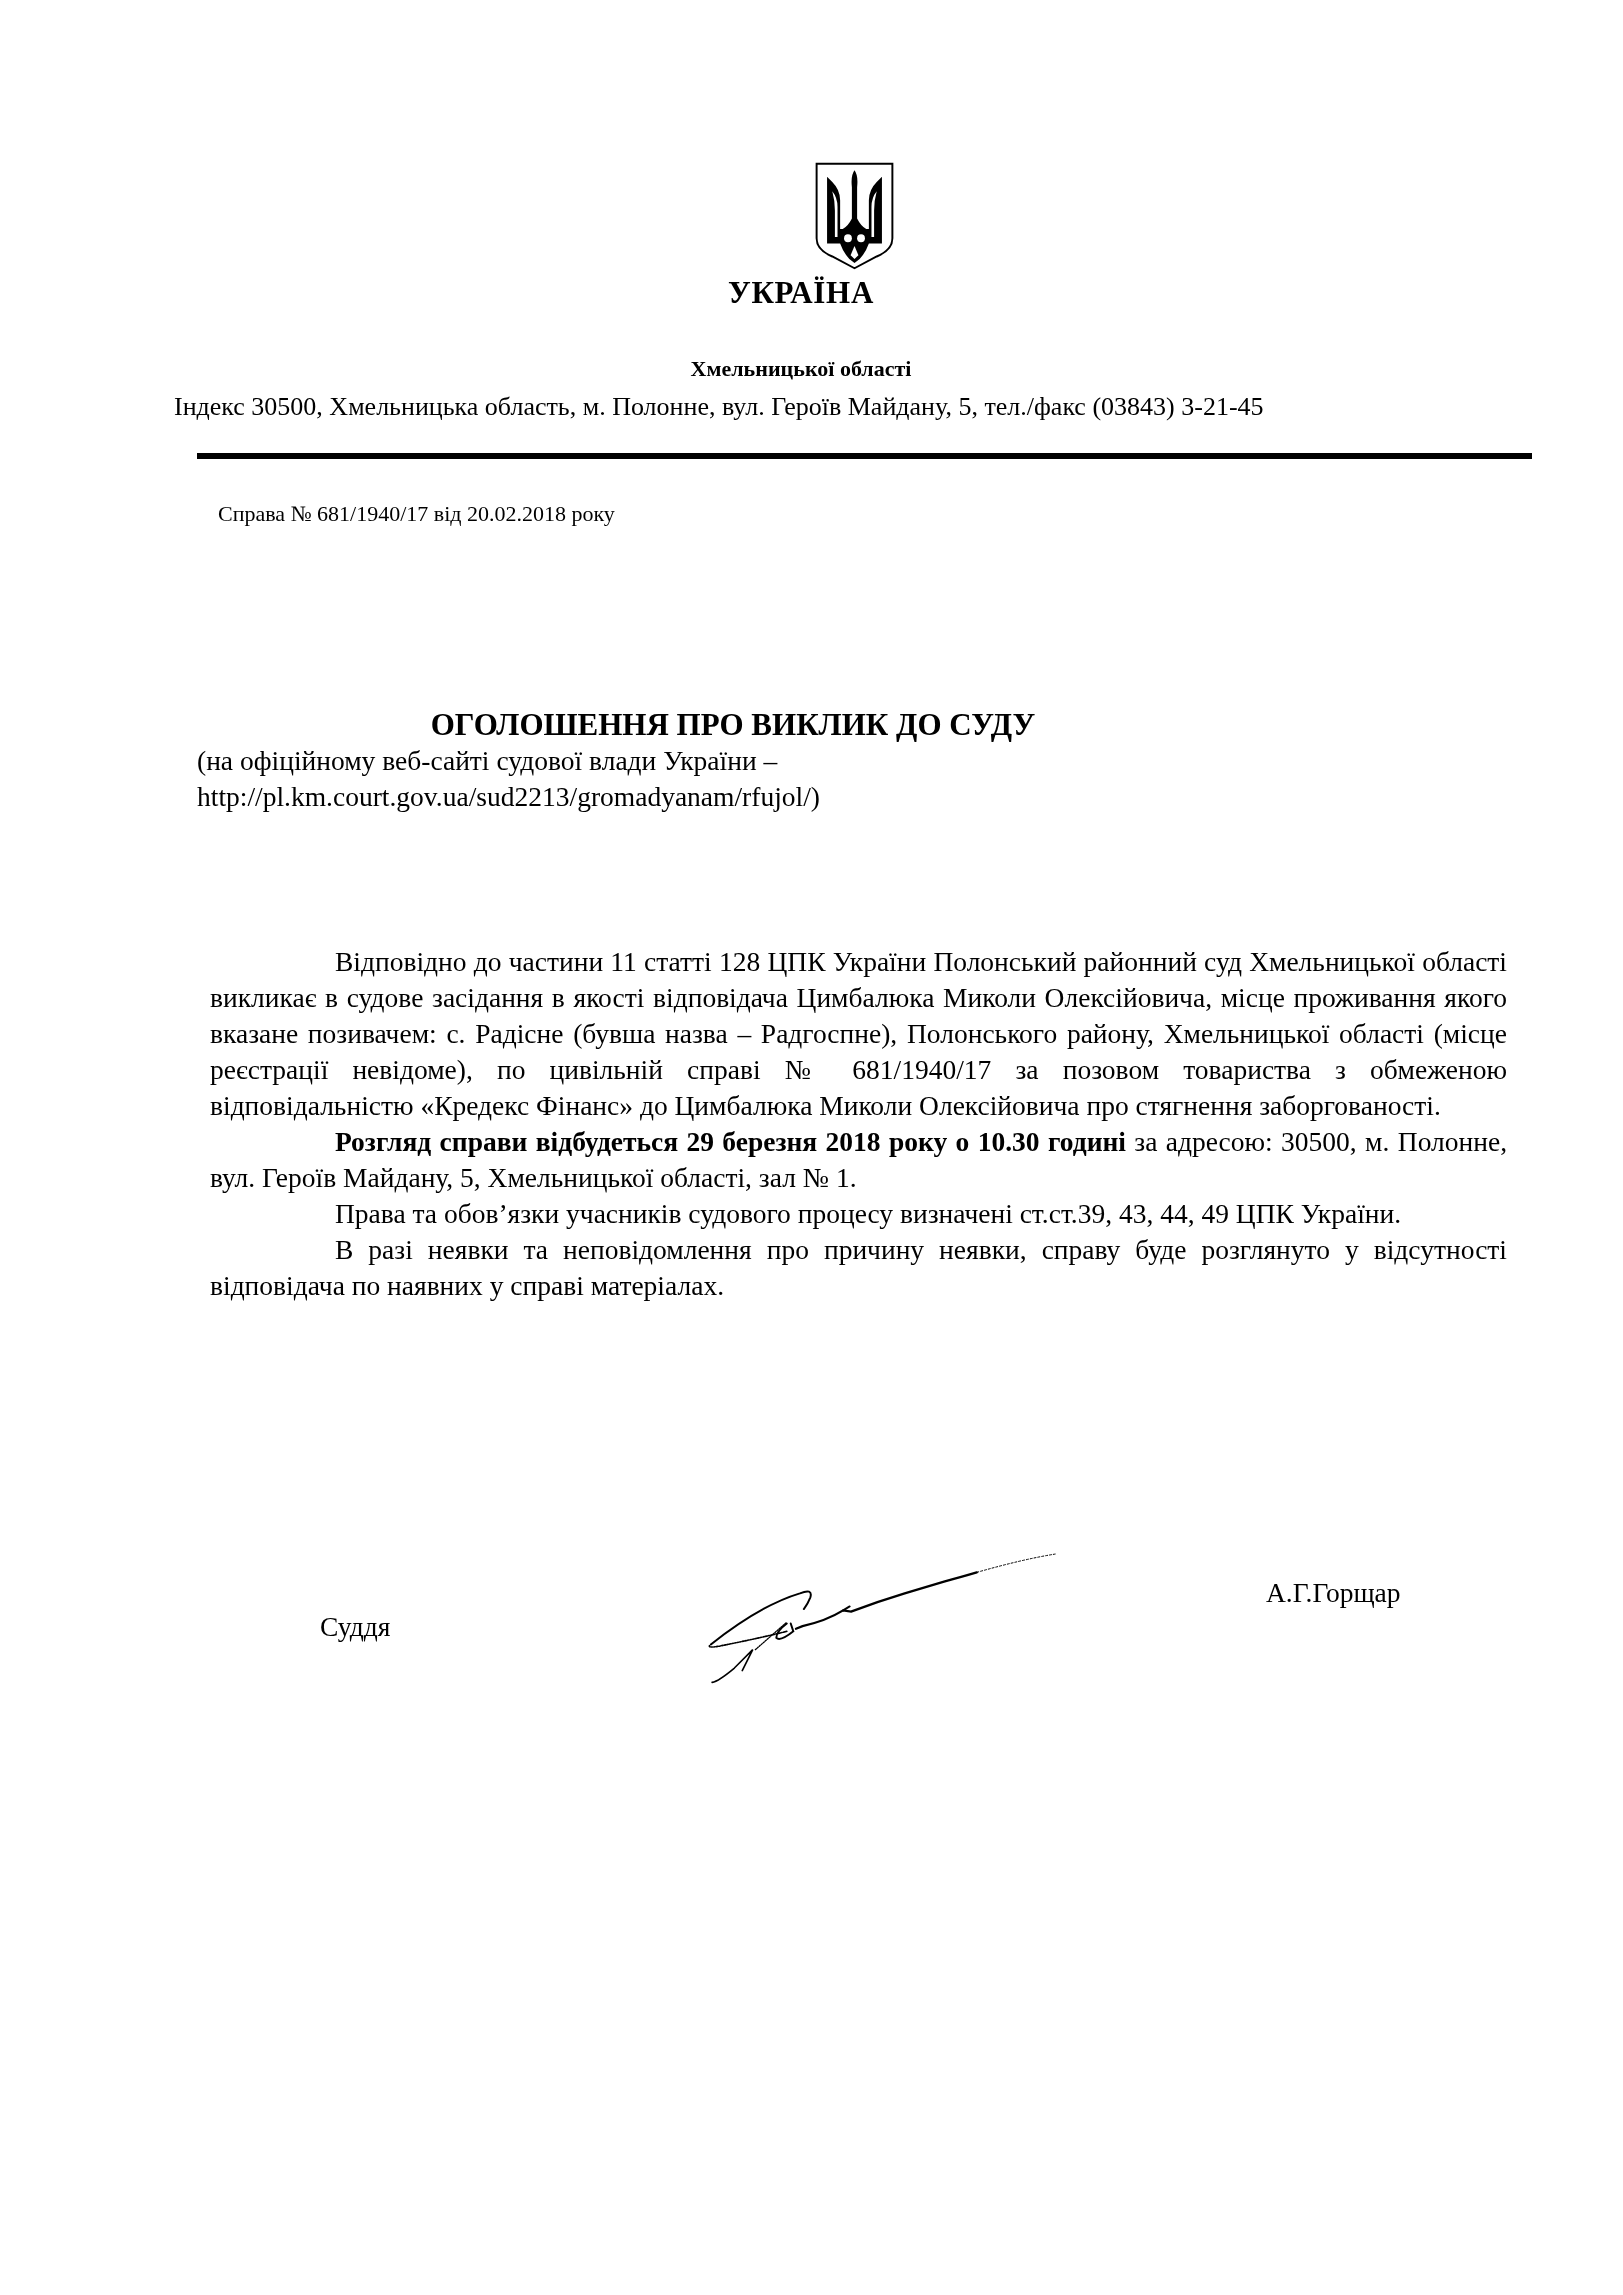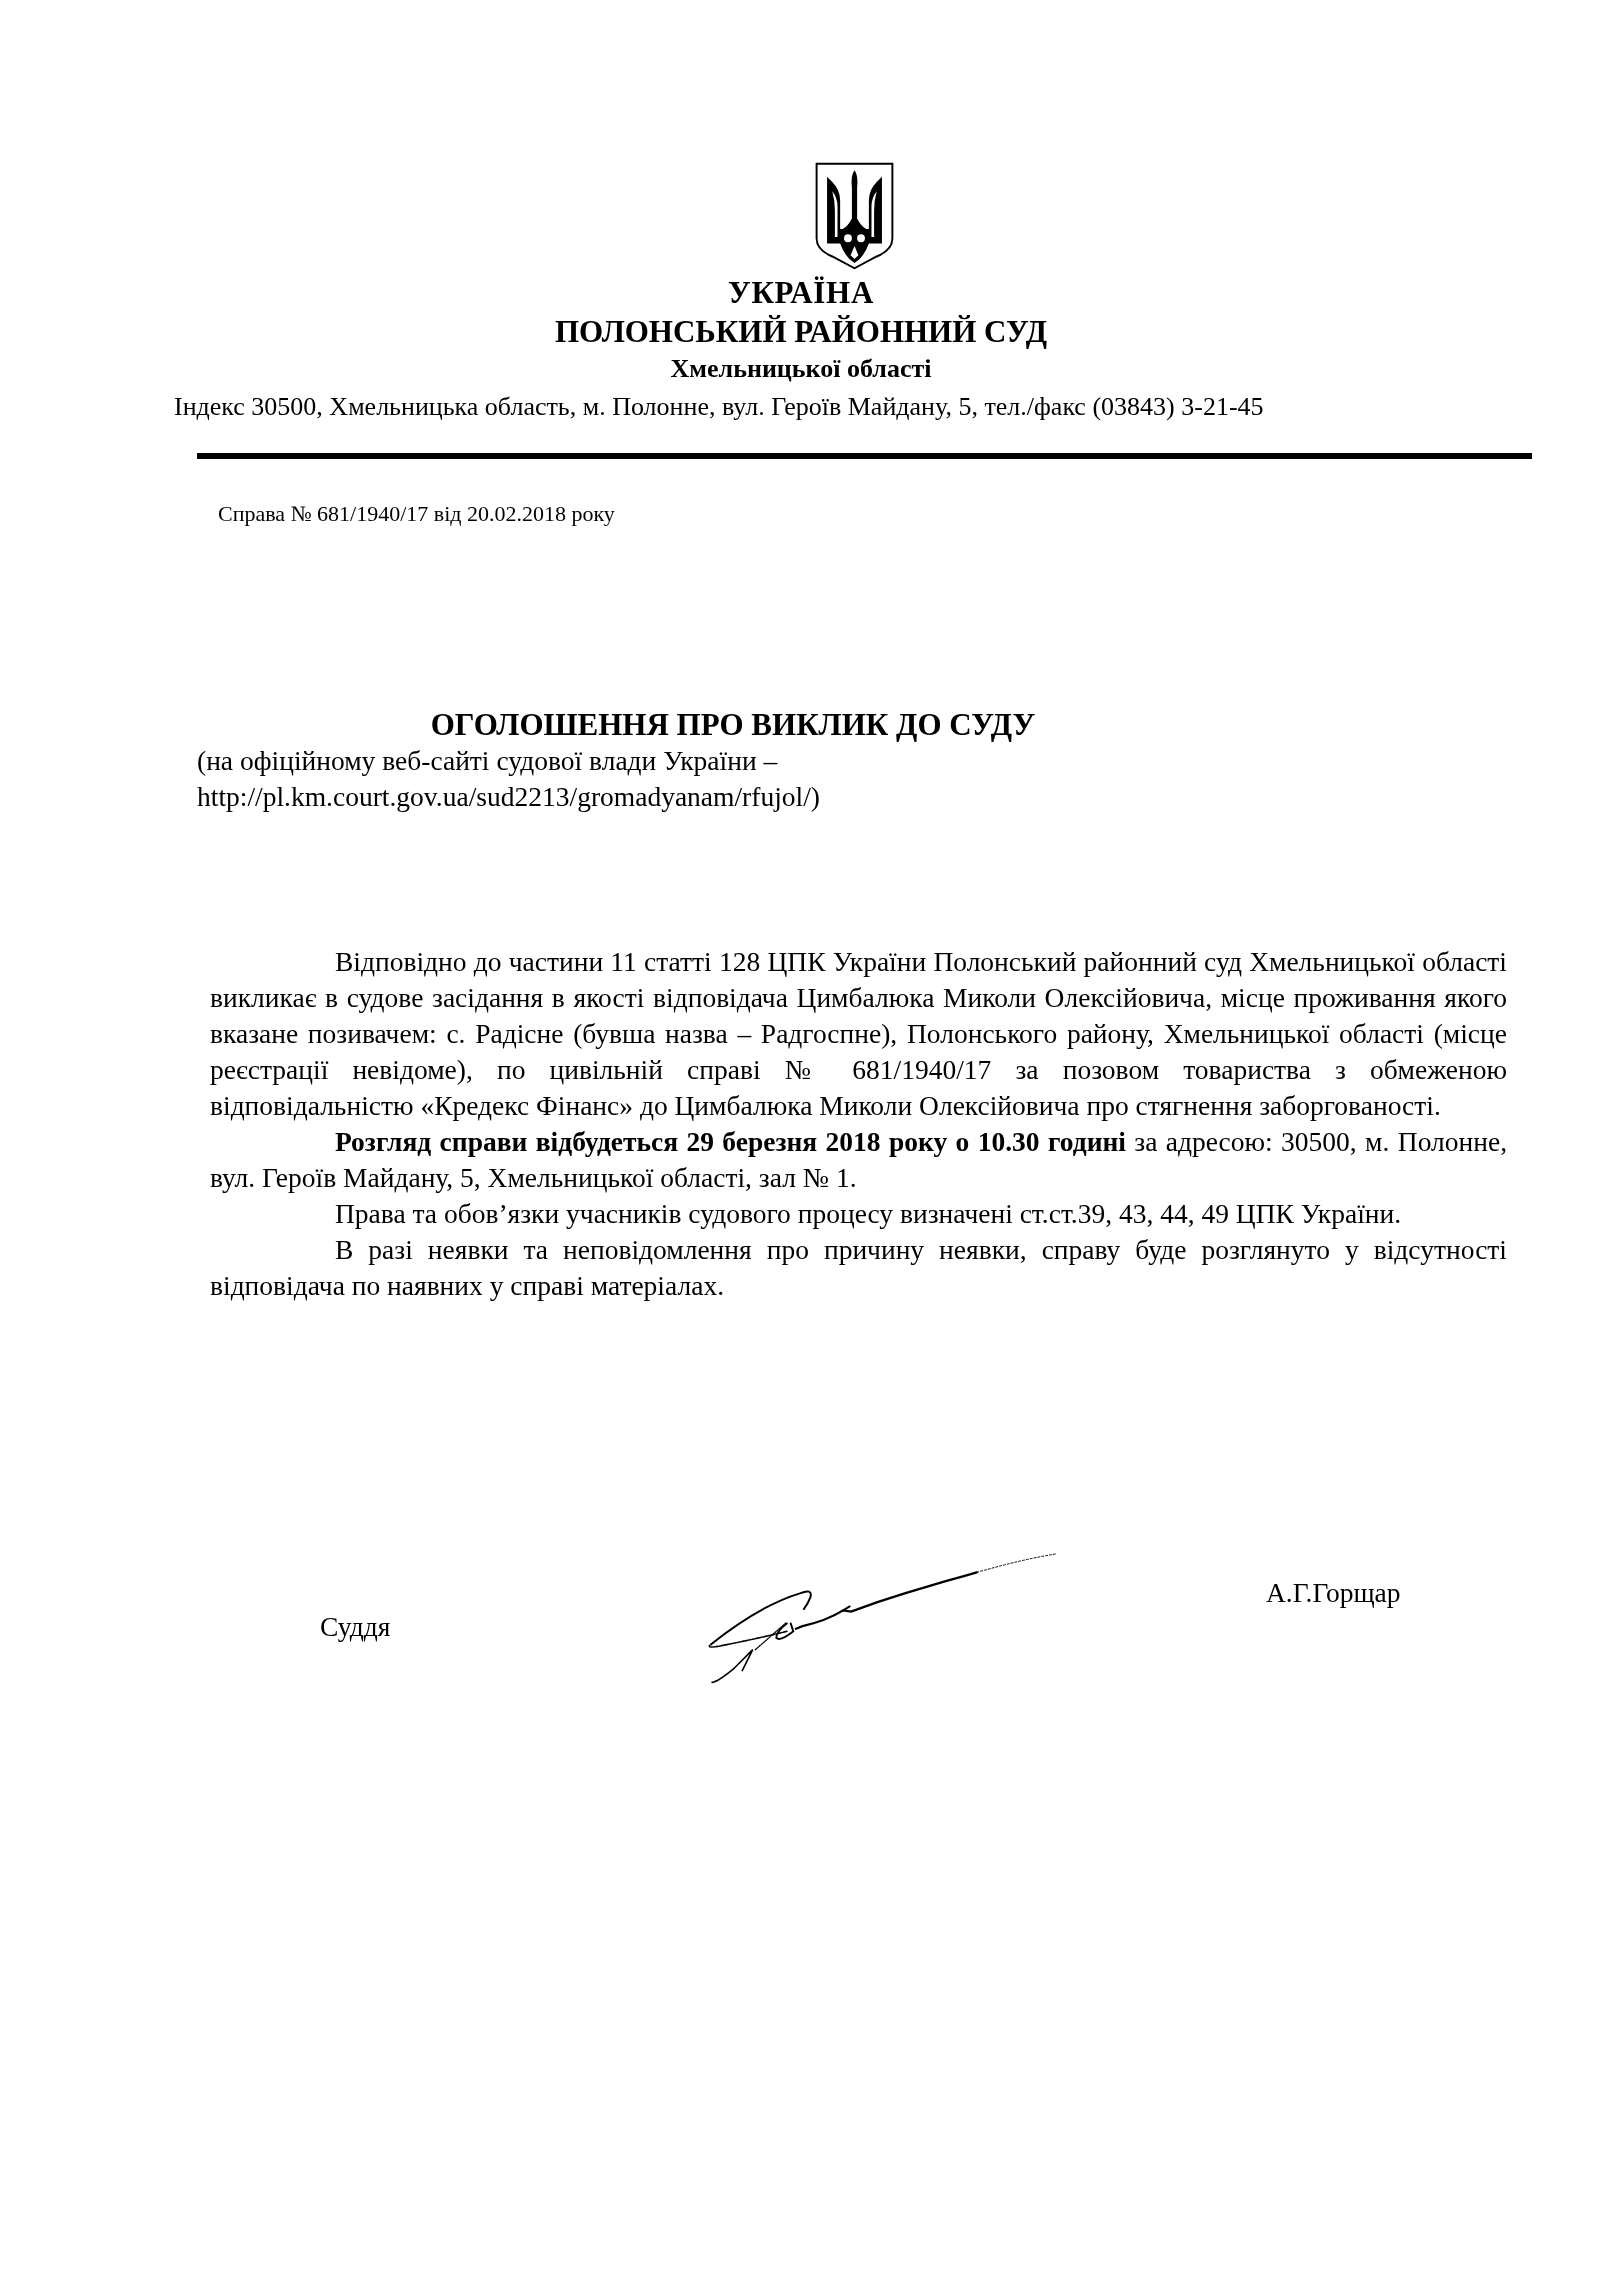--- a/index.html
+++ b/index.html
@@ -20,21 +20,21 @@
     }
     .hdr {
       position: absolute;
       left: 0; width: 1602px;
       text-align: center;
       font-weight: bold;
       white-space: nowrap;
     }
     .hdr-country { top: 274px; font-size: 31px; line-height: 37px; letter-spacing: 0.7px; }
     .hdr-court { top: 313px; font-size: 31px; line-height: 37px; }
-    .hdr-region { top: 353px; font-size: 26px; line-height: 31px; }
+    .hdr-region { top: 353px; font-size: 22px; line-height: 31px; }
     .hdr-address {
       position: absolute; top: 391px; left: 174px; width: 1330px;
       font-size: 26px; line-height: 31px; white-space: nowrap;
       text-align: left;
     }
     .rule {
       position: absolute; left: 197px; top: 453px;
       width: 1335px; height: 5.9px; background: #000;
     }
     .case-ref {
@@ -87,21 +87,20 @@
     <path d="M4 4 H120 V118 Q120 136 96 146 L62 164 L28 146 Q4 136 4 118 Z" fill="none" stroke="#000" stroke-width="3"></path>
     <path d="M62 14 Q68 22 66 40 L66 88 Q72 100 80 104 L84 104 L84 60 Q84 44 96 32 L104 24 L104 126 L84 126 Q76 148 62 156 Q48 148 40 126 L20 126 L20 24 L28 32 Q40 44 40 60 L40 104 L44 104 Q52 100 58 88 L58 40 Q56 22 62 14 Z" fill="#000"></path>
     <path d="M28 46 Q32 60 32 76 L32 116 L36 116 L36 70 Q36 56 28 46 Z" fill="#fff"></path>
     <path d="M96 46 Q92 60 92 76 L92 116 L88 116 L88 70 Q88 56 96 46 Z" fill="#fff"></path>
     <circle cx="52" cy="118" r="6" fill="#fff"></circle>
     <circle cx="72" cy="118" r="6" fill="#fff"></circle>
     <path d="M62 130 L56 144 L62 150 L68 144 Z" fill="#fff"></path>
   </svg>
 
   <div class="hdr hdr-country">УКРАЇНА</div>
-  <div class="hdr hdr-court">ПОЛОНСЬКИЙ РАЙОННИЙ СУД</div>
   <div class="hdr hdr-region">Хмельницької області</div>
   <div class="hdr-address">Індекс 30500, Хмельницька область, м. Полонне, вул. Героїв Майдану, 5, тел./факс (03843) 3-21-45</div>
   <div class="rule"></div>
 
   <div class="case-ref">Справа № 681/1940/17 від 20.02.2018 року</div>
 
   <div class="notice-title">ОГОЛОШЕННЯ ПРО ВИКЛИК ДО СУДУ</div>
   <div class="notice-sub notice-sub-1">(на офіційному веб-сайті судової влади України –</div>
   <div class="notice-sub notice-sub-2">http://pl.km.court.gov.ua/sud2213/gromadyanam/rfujol/)</div>
 

